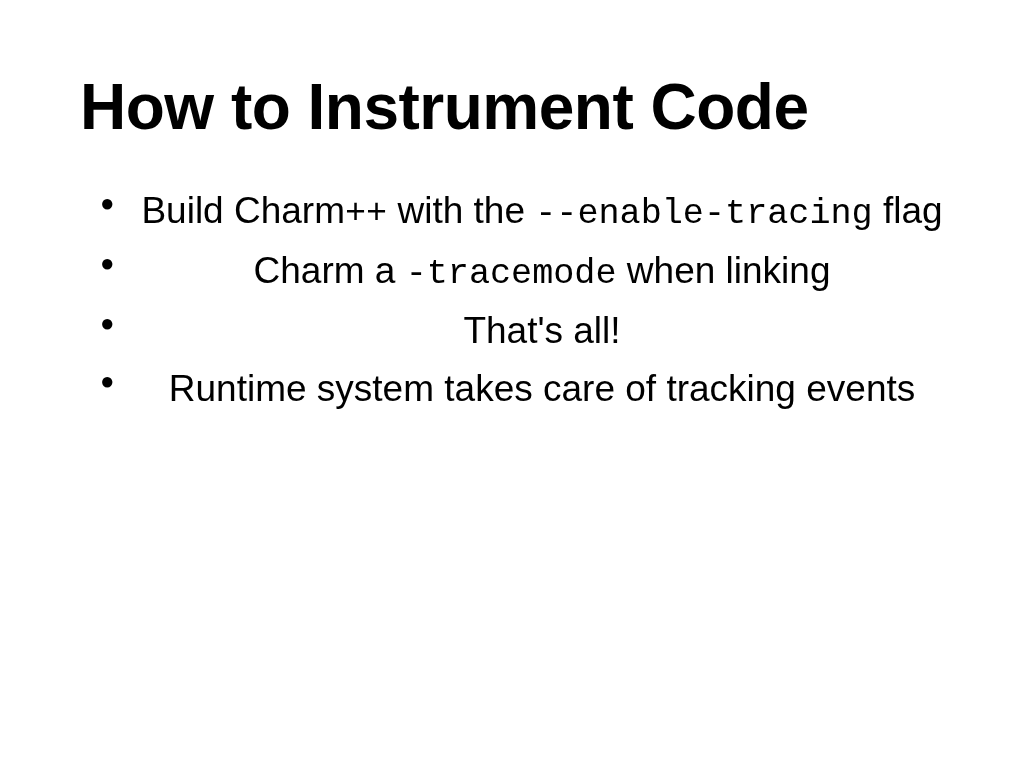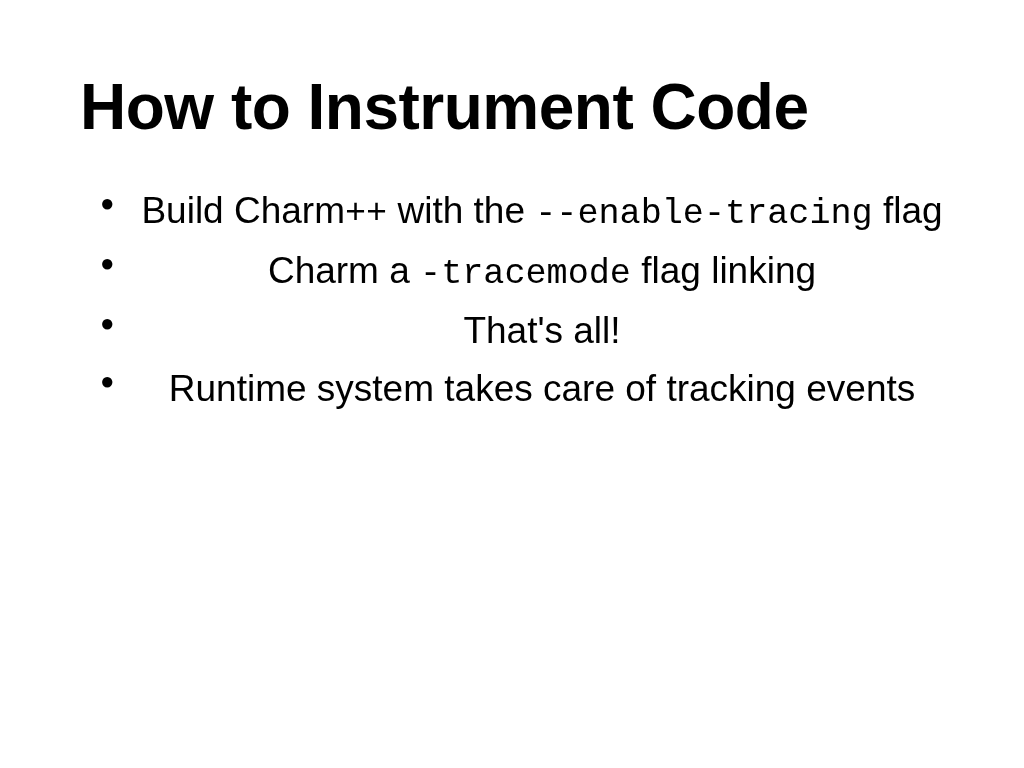--- a/index.html
+++ b/index.html
@@ -45,16 +45,16 @@
       font-size: 0.95em;
     }
   </style>
 </head>
 <body>
 
 <h1 class="slide-title">How to Instrument Code</h1>
 
 <ul class="bullet-list">
     <li class="bullet-item"><span>Build Charm</span><span class="code-inline">++</span><span> with the </span><span class="code-inline">--enable-tracing</span><span> flag</span></li>
-    <li class="bullet-item"><span>Charm a </span><span class="code-inline">-tracemode</span><span> flag linking</span></li>
+    <li class="bullet-item"><span>Charm a </span><span class="code-inline">-tracemode</span><span> when linking</span></li>
     <li class="bullet-item"><span>That's all!</span></li>
     <li class="bullet-item"><span>Runtime system takes care of tracking events</span></li>
   </ul>
 
 </body></html>

